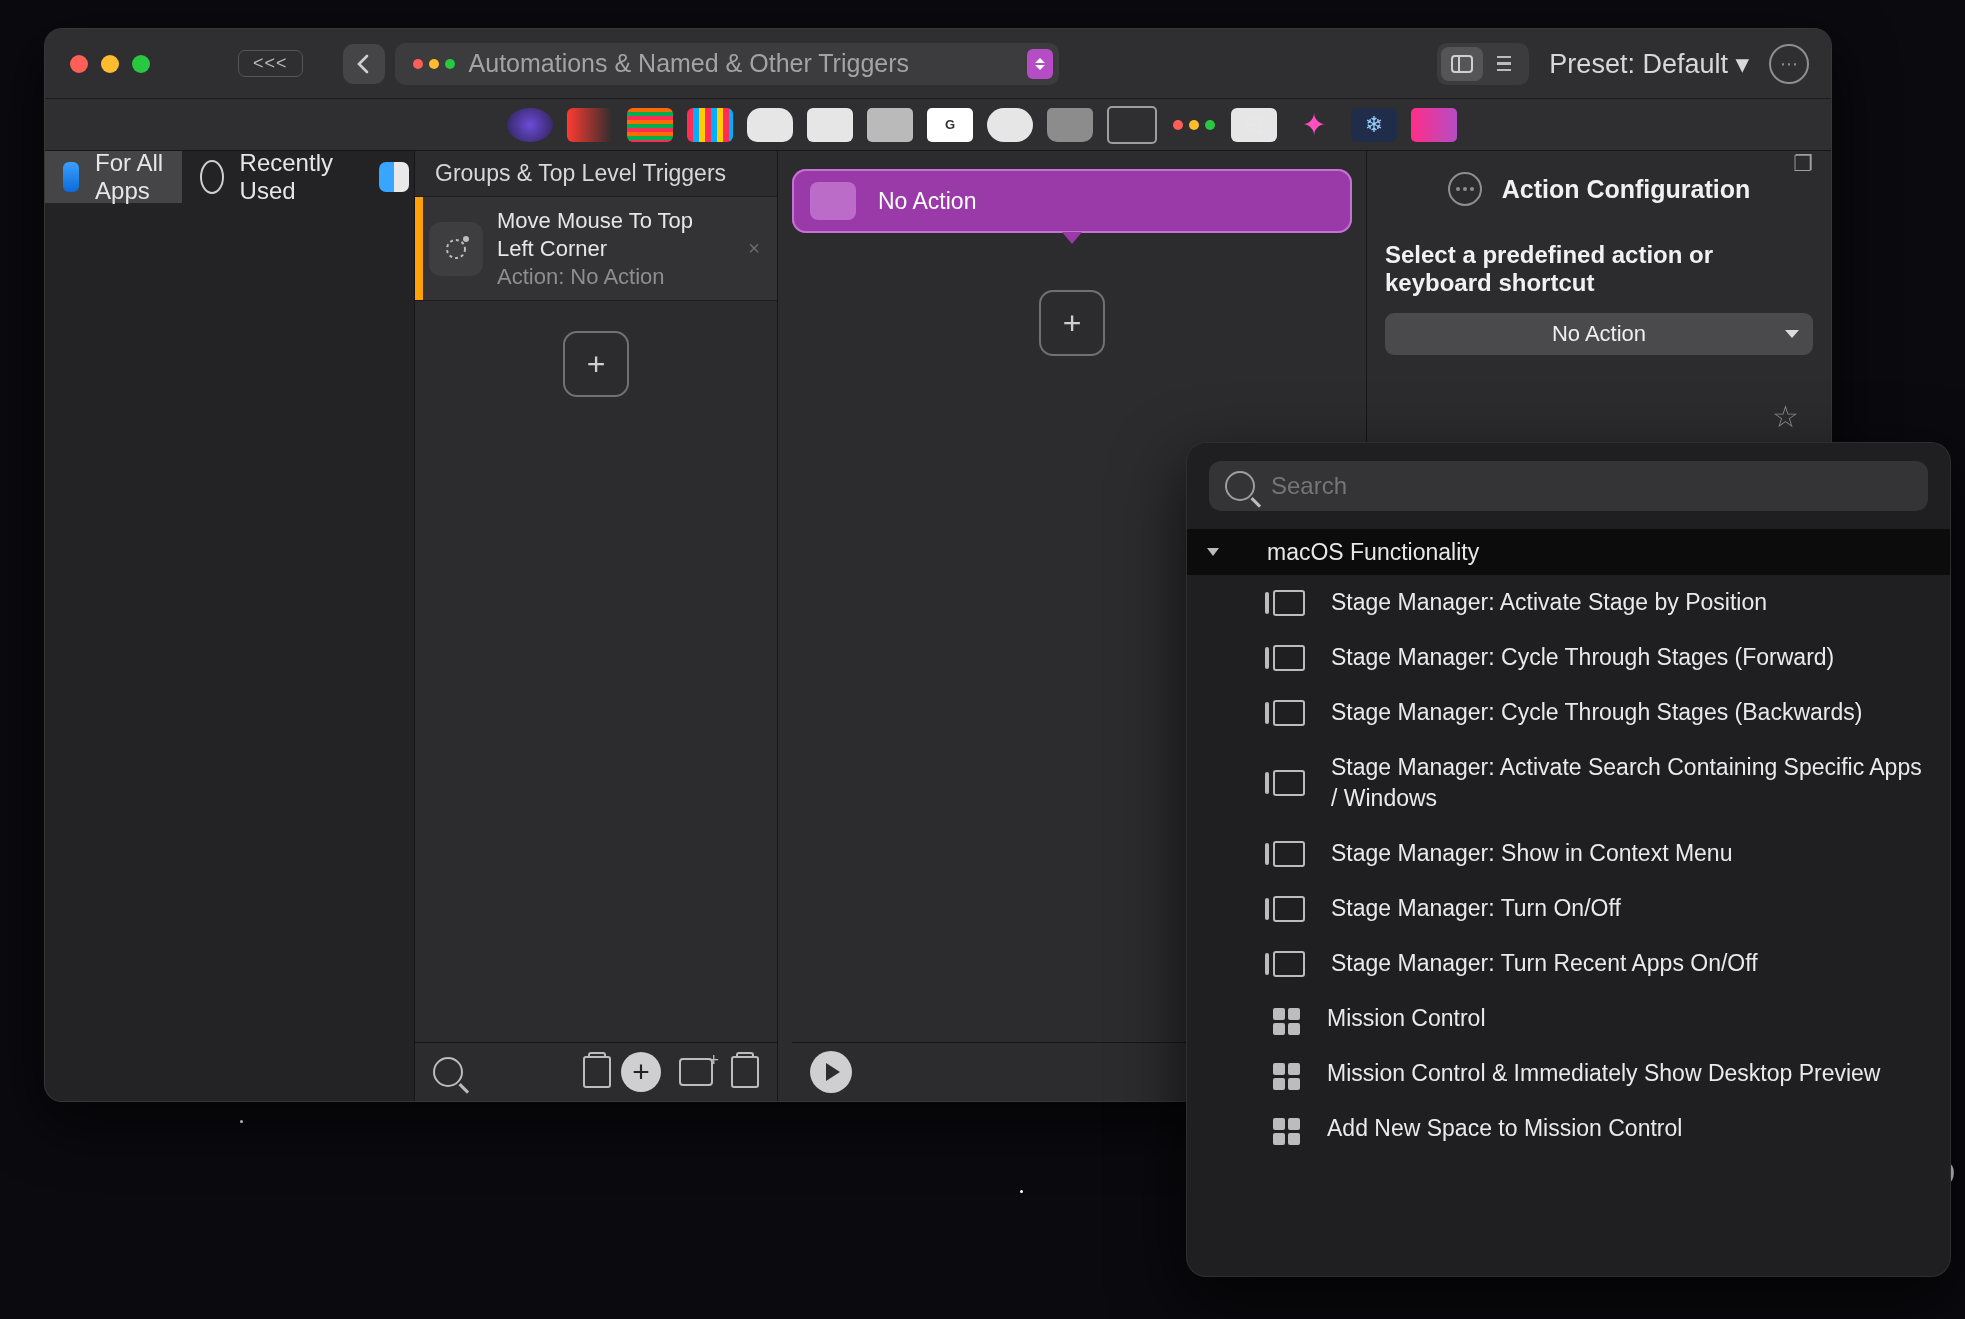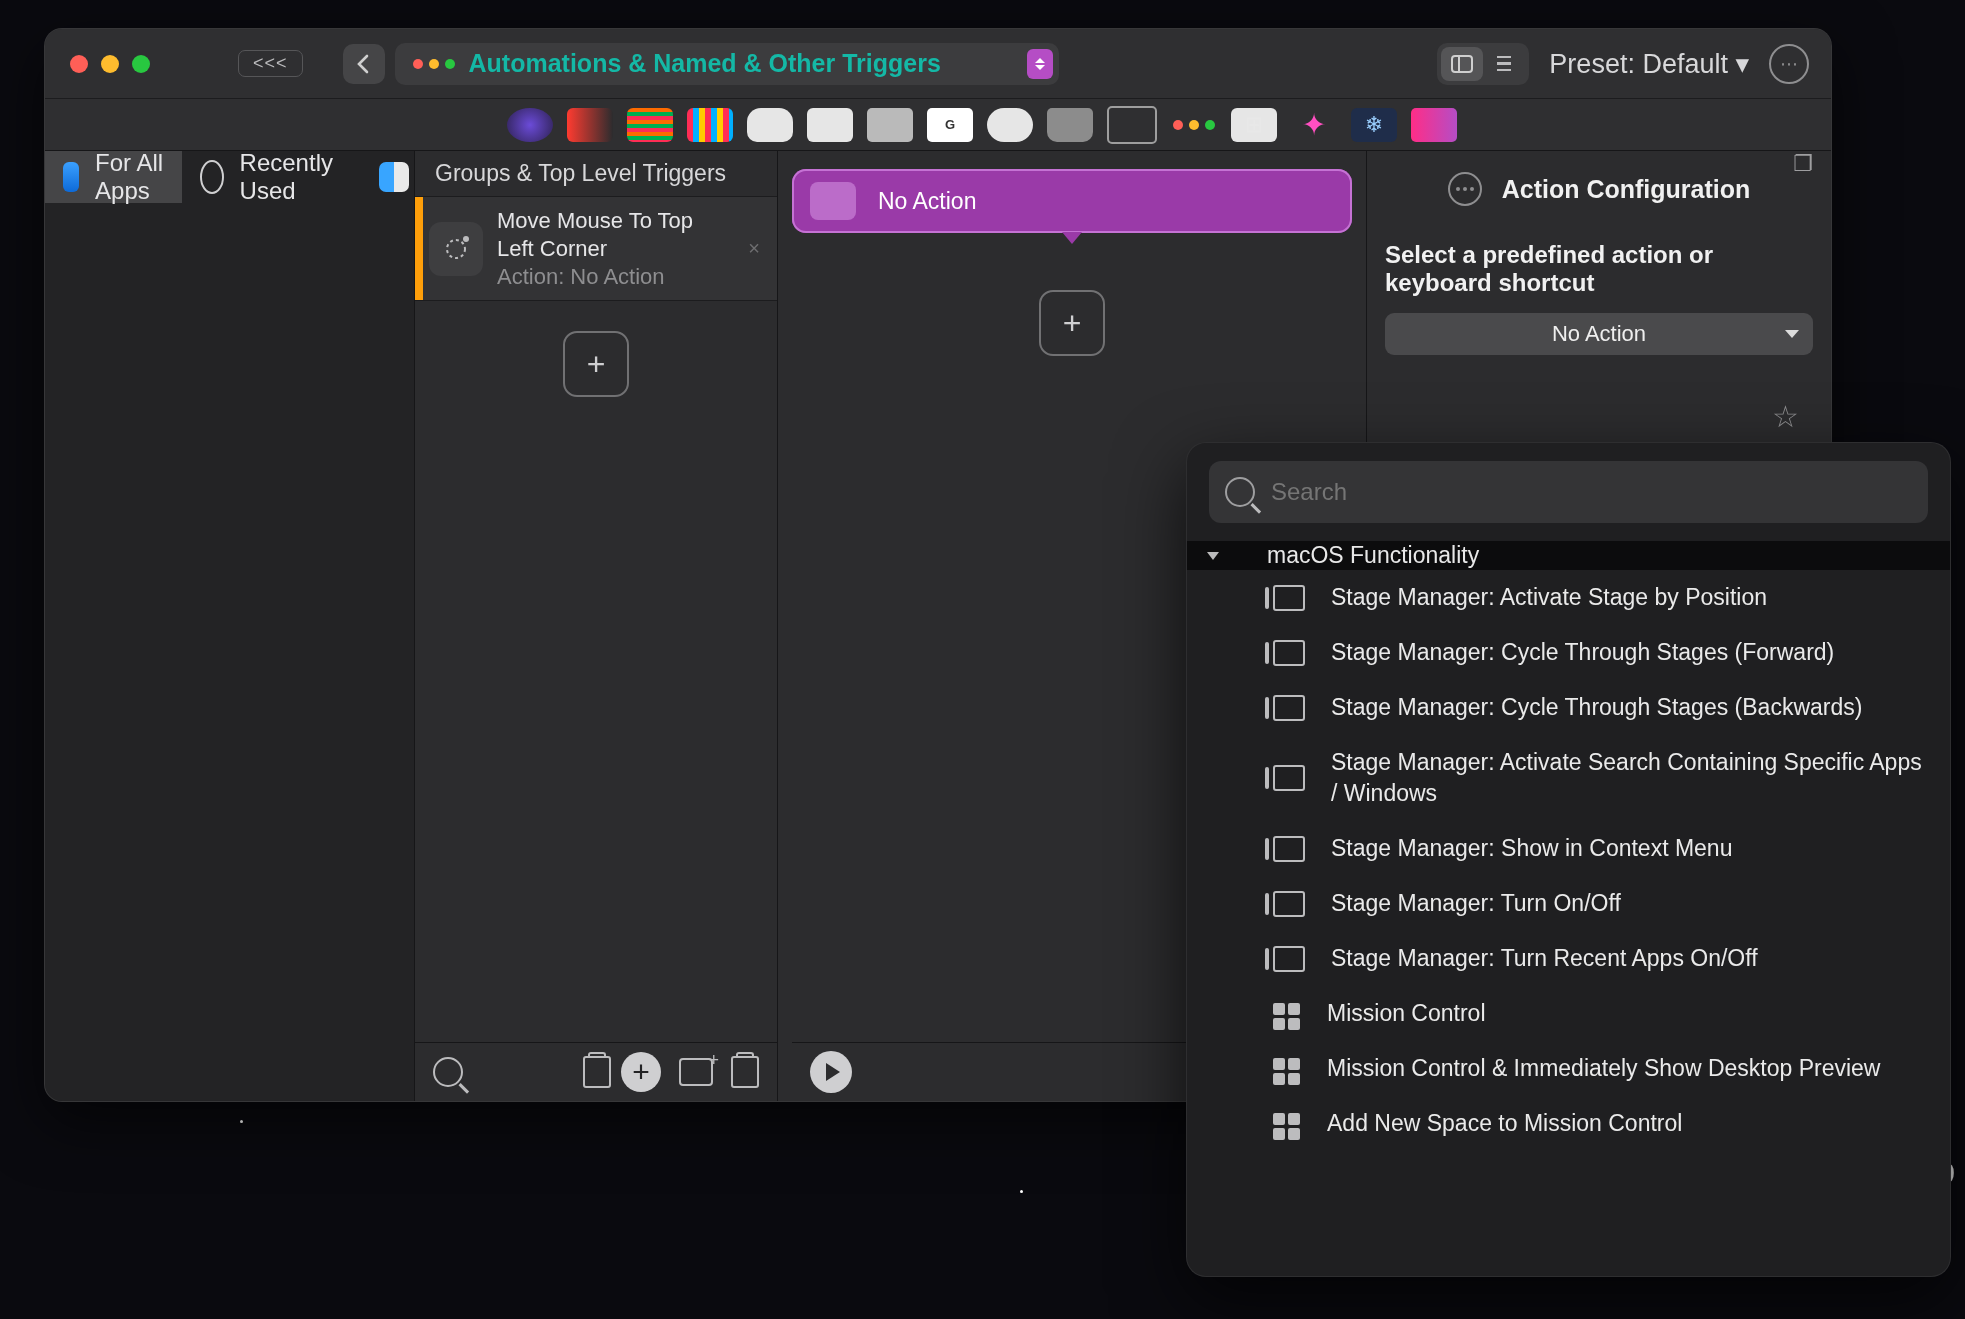--- a/index.html
+++ b/index.html
@@ -11,21 +11,21 @@
 .dot{width:18px;height:18px;border-radius:50%}
 .red{background:#ff5f57}
 .yellow{background:#febc2e}
 .green{background:#28c840}
 .collapse-btn{margin-left:88px;padding:2px 14px;border:1px solid #565658;border-radius:7px;font-size:18px;color:#bcbcbe;letter-spacing:1px}
 .back-btn{margin-left:40px;width:42px;height:40px;border-radius:10px;background:#454547;display:flex;align-items:center;justify-content:center}
 .trigger-select{margin-left:10px;height:42px;padding:0 18px;border-radius:10px;background:#3c3c3e;display:flex;align-items:center;gap:14px;position:relative}
 .ts-dots{display:flex;gap:6px}
 .ts-dots span{width:10px;height:10px;border-radius:50%;background:#555}
 .ts-dots .r{background:#ff5f57}.ts-dots .y{background:#febc2e}.ts-dots .g{background:#28c840}
-.trig-text{color:#14b8a6;font-size:25px;font-weight:700}
+.trig-text{color:#a3a3a3;font-size:25px;font-weight:400}
 .chev-box{position:absolute;right:6px;width:26px;height:30px;border-radius:6px;background:#b54dc5;display:flex;flex-direction:column;align-items:center;justify-content:center;gap:2px}
 .chev-box span{width:0;height:0;border-left:5px solid transparent;border-right:5px solid transparent}
 .chev-box .up{border-bottom:5px solid #fff}
 .chev-box .dn{border-top:5px solid #fff}
 .tb-right{margin-left:auto;display:flex;align-items:center;gap:20px;margin-right:22px}
 .seg{display:flex;border-radius:10px;background:#3c3c3e;padding:4px}
 .seg div{width:42px;height:34px;border-radius:8px;display:flex;align-items:center;justify-content:center}
 .seg .active{background:#555557}
 .preset{color:#d8d8da;font-size:27px;font-weight:400}
 .gear-circle{width:36px;height:36px;border:2.3px solid #8e8e90;border-radius:50%;display:flex;align-items:center;justify-content:center;font-size:18px;color:#8e8e90}
@@ -60,23 +60,23 @@
 .config{flex:1;background:#2c2c2e;display:flex;flex-direction:column;padding:14px 18px 0;position:relative}
 .cfg-hdr{display:flex;align-items:center;gap:20px;justify-content:center;height:48px}
 .cfg-title{font-size:25px;font-weight:600;color:#f1f1f1}
 .cfg-sub{font-size:24px;font-weight:600;color:#f1f1f1;margin:28px 0 16px}
 .dd{height:42px;border-radius:9px;background:#4a4a4c;display:flex;align-items:center;justify-content:center;font-size:22px;color:#eee;font-weight:500;position:relative}
 .dd .caret{position:absolute;right:14px;width:0;height:0;border-left:7px solid transparent;border-right:7px solid transparent;border-top:8px solid #ddd}
 .winicon{position:absolute;right:18px;top:0;color:#9e9ea0;font-size:22px}
 .play-btn{width:42px;height:42px;border-radius:50%;background:#cfcfd1;display:flex;align-items:center;justify-content:center}
 .play-btn span{width:0;height:0;border-left:14px solid #2c2c2e;border-top:9px solid transparent;border-bottom:9px solid transparent;margin-left:4px}
 .popover{position:absolute;left:1186px;top:442px;width:763px;height:833px;border-radius:20px;background:#1f1f21;border:1px solid rgba(255,255,255,.07);box-shadow:0 24px 70px rgba(0,0,0,.7);overflow:hidden;display:flex;flex-direction:column}
-.pop-search{margin:18px 22px;height:62px;border-radius:12px;background:#343436;display:flex;align-items:center;padding:0 16px;gap:14px}
+.pop-search{margin:18px 22px;height:50px;border-radius:12px;background:#343436;display:flex;align-items:center;padding:0 16px;gap:14px}
 .pop-search input{flex:1;background:transparent;border:0;outline:0;font-size:24px;color:#ddd}
-.pop-catrow{height:29px;background:#0c0c0d;display:flex;align-items:center;padding:0 20px;gap:24px}
+.pop-catrow{height:46px;background:#0c0c0d;display:flex;align-items:center;padding:0 20px;gap:24px}
 .pop-catrow .chev{width:0;height:0;border-left:6px solid transparent;border-right:6px solid transparent;border-top:8px solid #bbb}
 .pop-catrow .apple{color:#bcbcbe;font-size:24px}
 .pop-list{flex:1;overflow:auto}
 .pop-item{display:flex;align-items:center;gap:26px;padding:12px 20px 12px 86px;font-size:23px;color:#eaeaea;line-height:1.35}
 .pi-icon{width:28px;height:22px;border:2px solid #bcbcbe;border-radius:3px;position:relative;flex:0 0 28px}
 .pi-icon.dash:before{content:"";position:absolute;left:-10px;top:0;bottom:0;width:4px;background:#bcbcbe;border-radius:2px}
 .pi-icon.grid{border:0;display:grid;grid-template-columns:12px 12px;grid-template-rows:12px 12px;gap:3px}
 .pi-icon.grid span{background:#bcbcbe;border-radius:2px}
 .svg-ico{width:24px;height:24px}
 .list-lines{display:flex;flex-direction:column;gap:4px}

